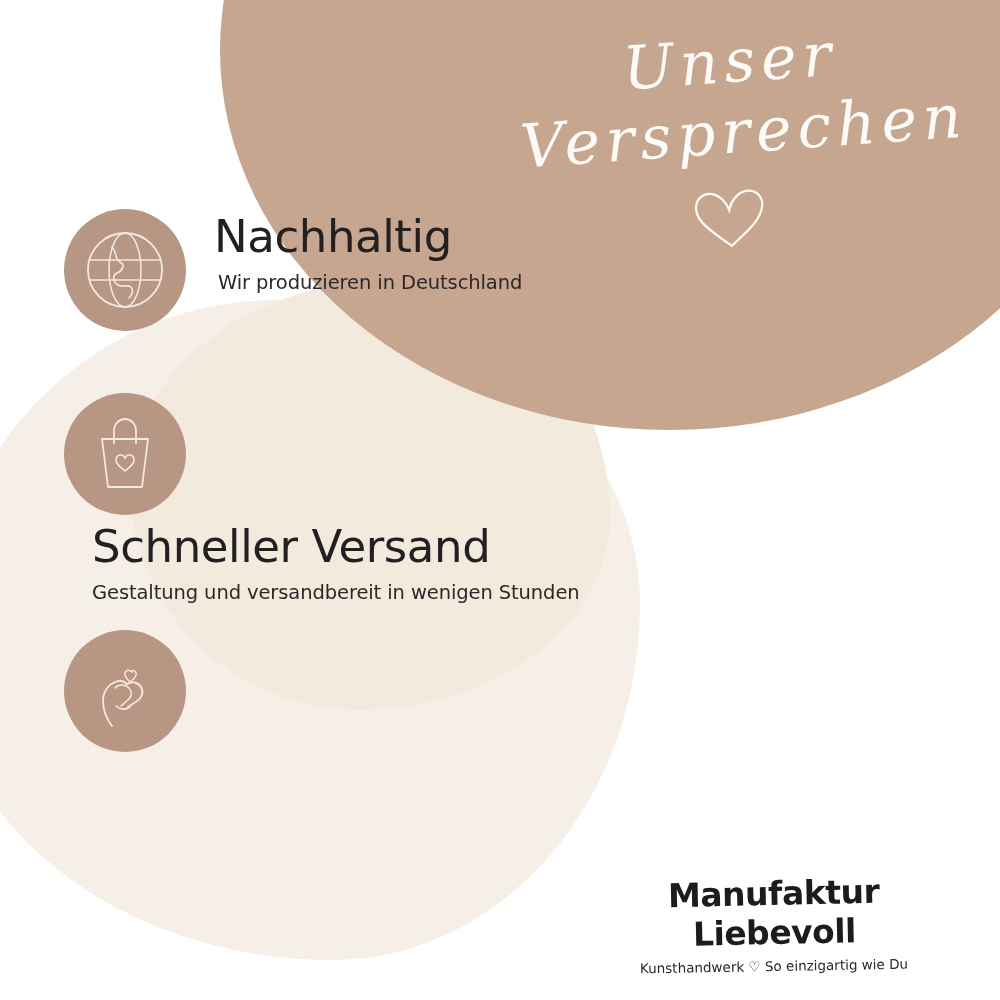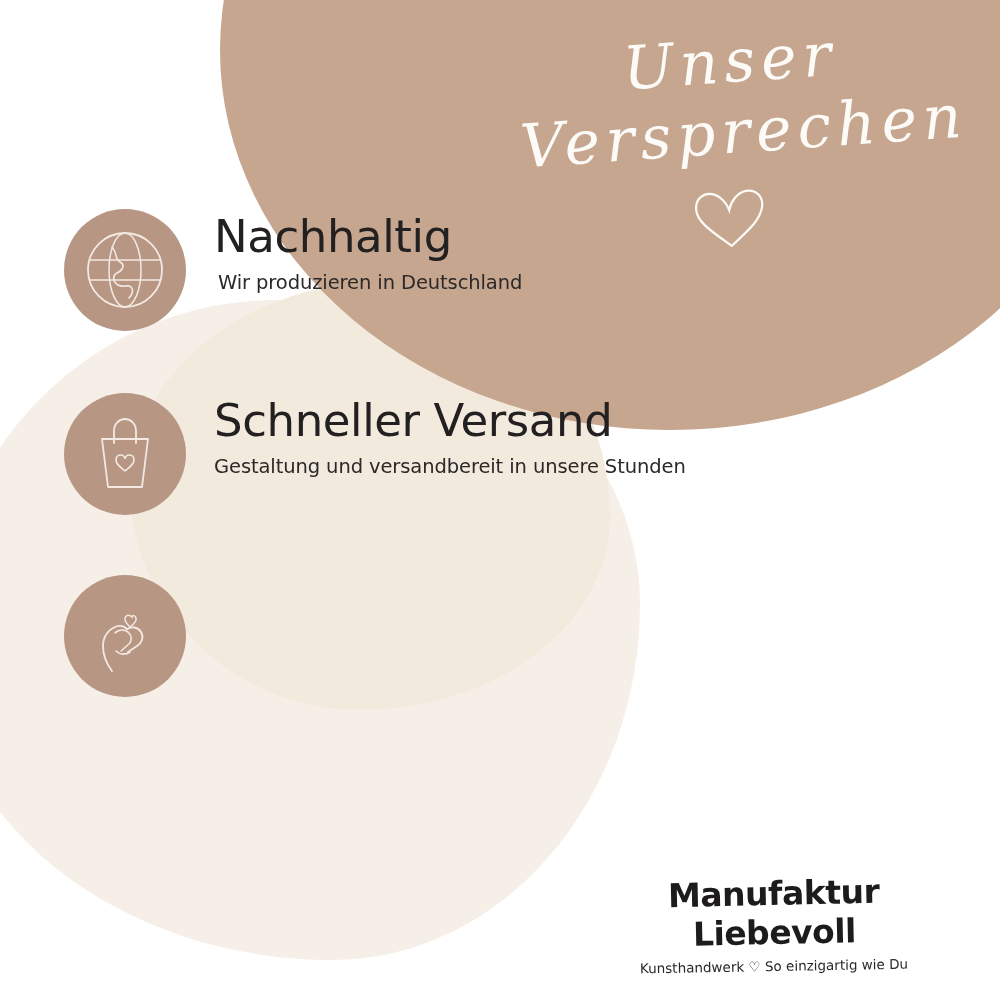--- a/index.html
+++ b/index.html
@@ -126,21 +126,21 @@
     font-family: "DejaVu Sans", sans-serif;
     font-size: 19.5px;
     color: #2b2828;
     margin-top: 9px;
     letter-spacing: -0.1px;
   }
   .feature-sub.indent { padding-left: 4px; text-align: right; }
 
   
   .f1 { margin-bottom: 24px; }
-  .f2 { margin-bottom: 22px; }
+  .f2 { margin-bottom: 22px; flex-direction: column; }
   .f3 { margin-bottom: 26px; }
 
   
   .brand {
     position: absolute;
     right: 46px;
     bottom: 26px;
     text-align: center;
     width: 360px;
   }
@@ -199,21 +199,21 @@
     <div class="feature f2">
       <div class="badge">
         <svg width="86" height="86" viewBox="0 0 86 86" fill="none">
           <path d="M20 28 H66 L60 76 H26 Z" stroke="#f3e9e2" stroke-width="1.8" fill="none" stroke-linejoin="round"></path>
           <path d="M32 32 V20 c0 -7 5 -12 11 -12 c6 0 11 5 11 12 V32" stroke="#f3e9e2" stroke-width="1.8" fill="none" stroke-linecap="round"></path>
           <path d="M43 60 c-5 -4 -9 -7 -9 -11 c0 -3 2 -5 5 -5 c2 0 4 2 4 4 c0 -2 2 -4 4 -4 c3 0 5 2 5 5 c0 4 -4 7 -9 11 Z" stroke="#f3e9e2" stroke-width="1.6" fill="none"></path>
         </svg>
       </div>
       <div class="feature-text">
         <div class="feature-title">Schneller Versand</div>
-        <div class="feature-sub">Gestaltung und versandbereit in unsere Stunden</div>
+        <div class="feature-sub">Gestaltung und versandbereit in wenigen Stunden</div>
       </div>
     </div>
 
 
     <div class="feature">
       <div class="badge">
         <svg width="86" height="86" viewBox="0 0 86 86" fill="none">
           <path d="M30 78 c-6 -8 -9 -16 -9 -25 c0 -9 5 -16 12 -19 c5 -2 9 -1 12 2" stroke="#f3e9e2" stroke-width="1.8" fill="none" stroke-linecap="round"></path>
           <path d="M45 36 c5 -3 11 -2 14 3 c3 5 1 11 -4 14 l-9 6" stroke="#f3e9e2" stroke-width="1.8" fill="none" stroke-linecap="round"></path>
           <path d="M33 40 c4 -4 10 -4 14 0 c3 3 3 8 0 11 l-8 7" stroke="#f3e9e2" stroke-width="1.6" fill="none" stroke-linecap="round"></path>

